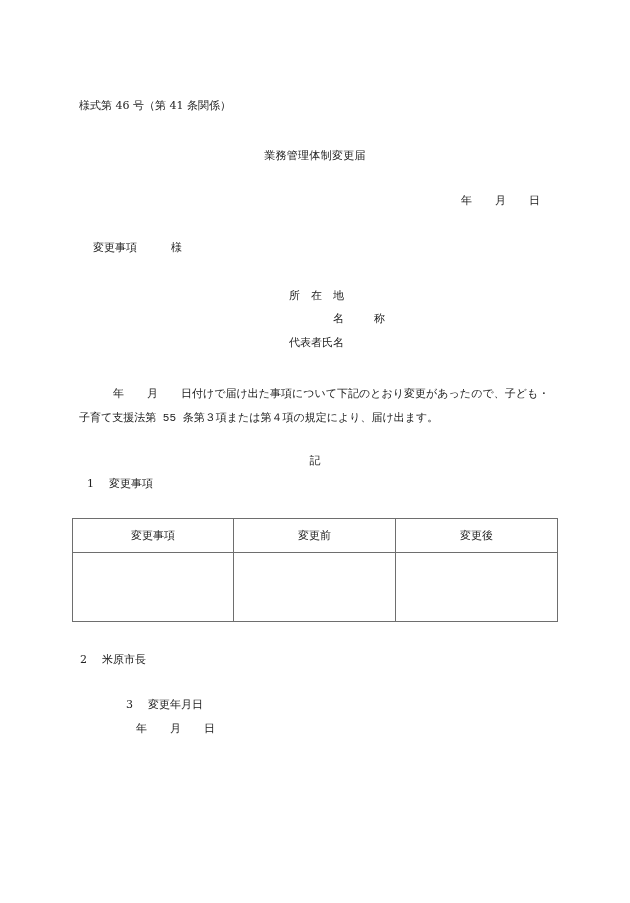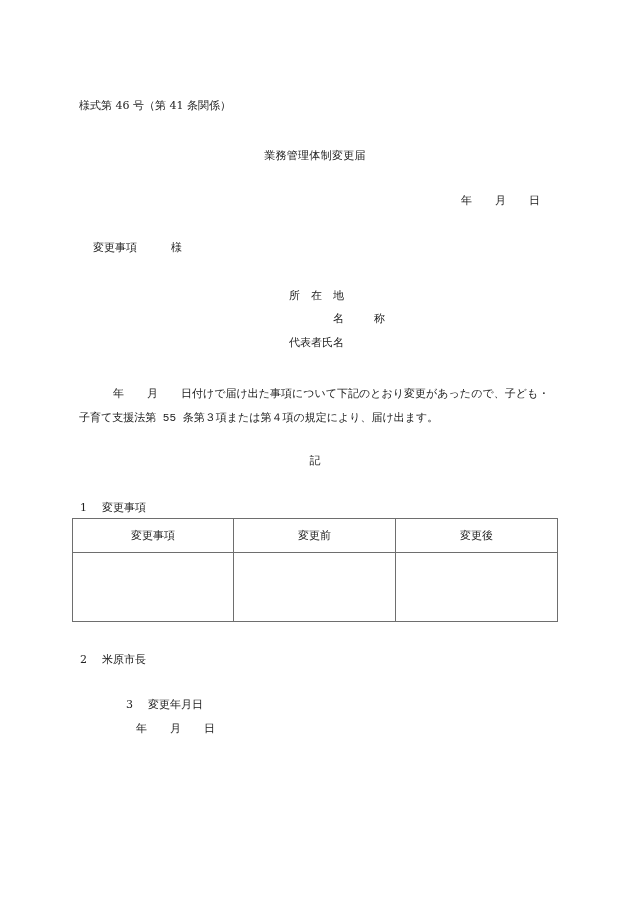--- a/index.html
+++ b/index.html
@@ -28,21 +28,21 @@
     .applicant-1 { top: 290px; }
     .applicant-2 { top: 313px; }
     .applicant-3 { top: 337px; }
     .wide-3 { letter-spacing: 11px; }
     .wide-2 { letter-spacing: 30px; margin-left: 44px; }
     .body-para { left: 79px; top: 382px; width: 480px; white-space: normal; line-height: 24px; font-family: Liberation Mono, monospace; }
     .body-para .indent { display: inline-block; width: 34px; }
     .ki { left: 0; width: 630px; top: 455px; text-align: center; }
     .section-head { left: 80px; }
     .section-head .num { display: inline-block; width: 22px; }
-    .sec1 { top: 502px; }
+    .sec1 { top: 478px; margin-left: 7px; }
     .sec2 { top: 654px; }
     .sec3 { top: 699px; margin-left: 46px; }
     .sec3-date { left: 136px; top: 723px; }
     table.change-table {
       position: absolute;
       left: 72px;
       top: 518px;
       width: 485px;
       border-collapse: collapse;
       table-layout: fixed;

